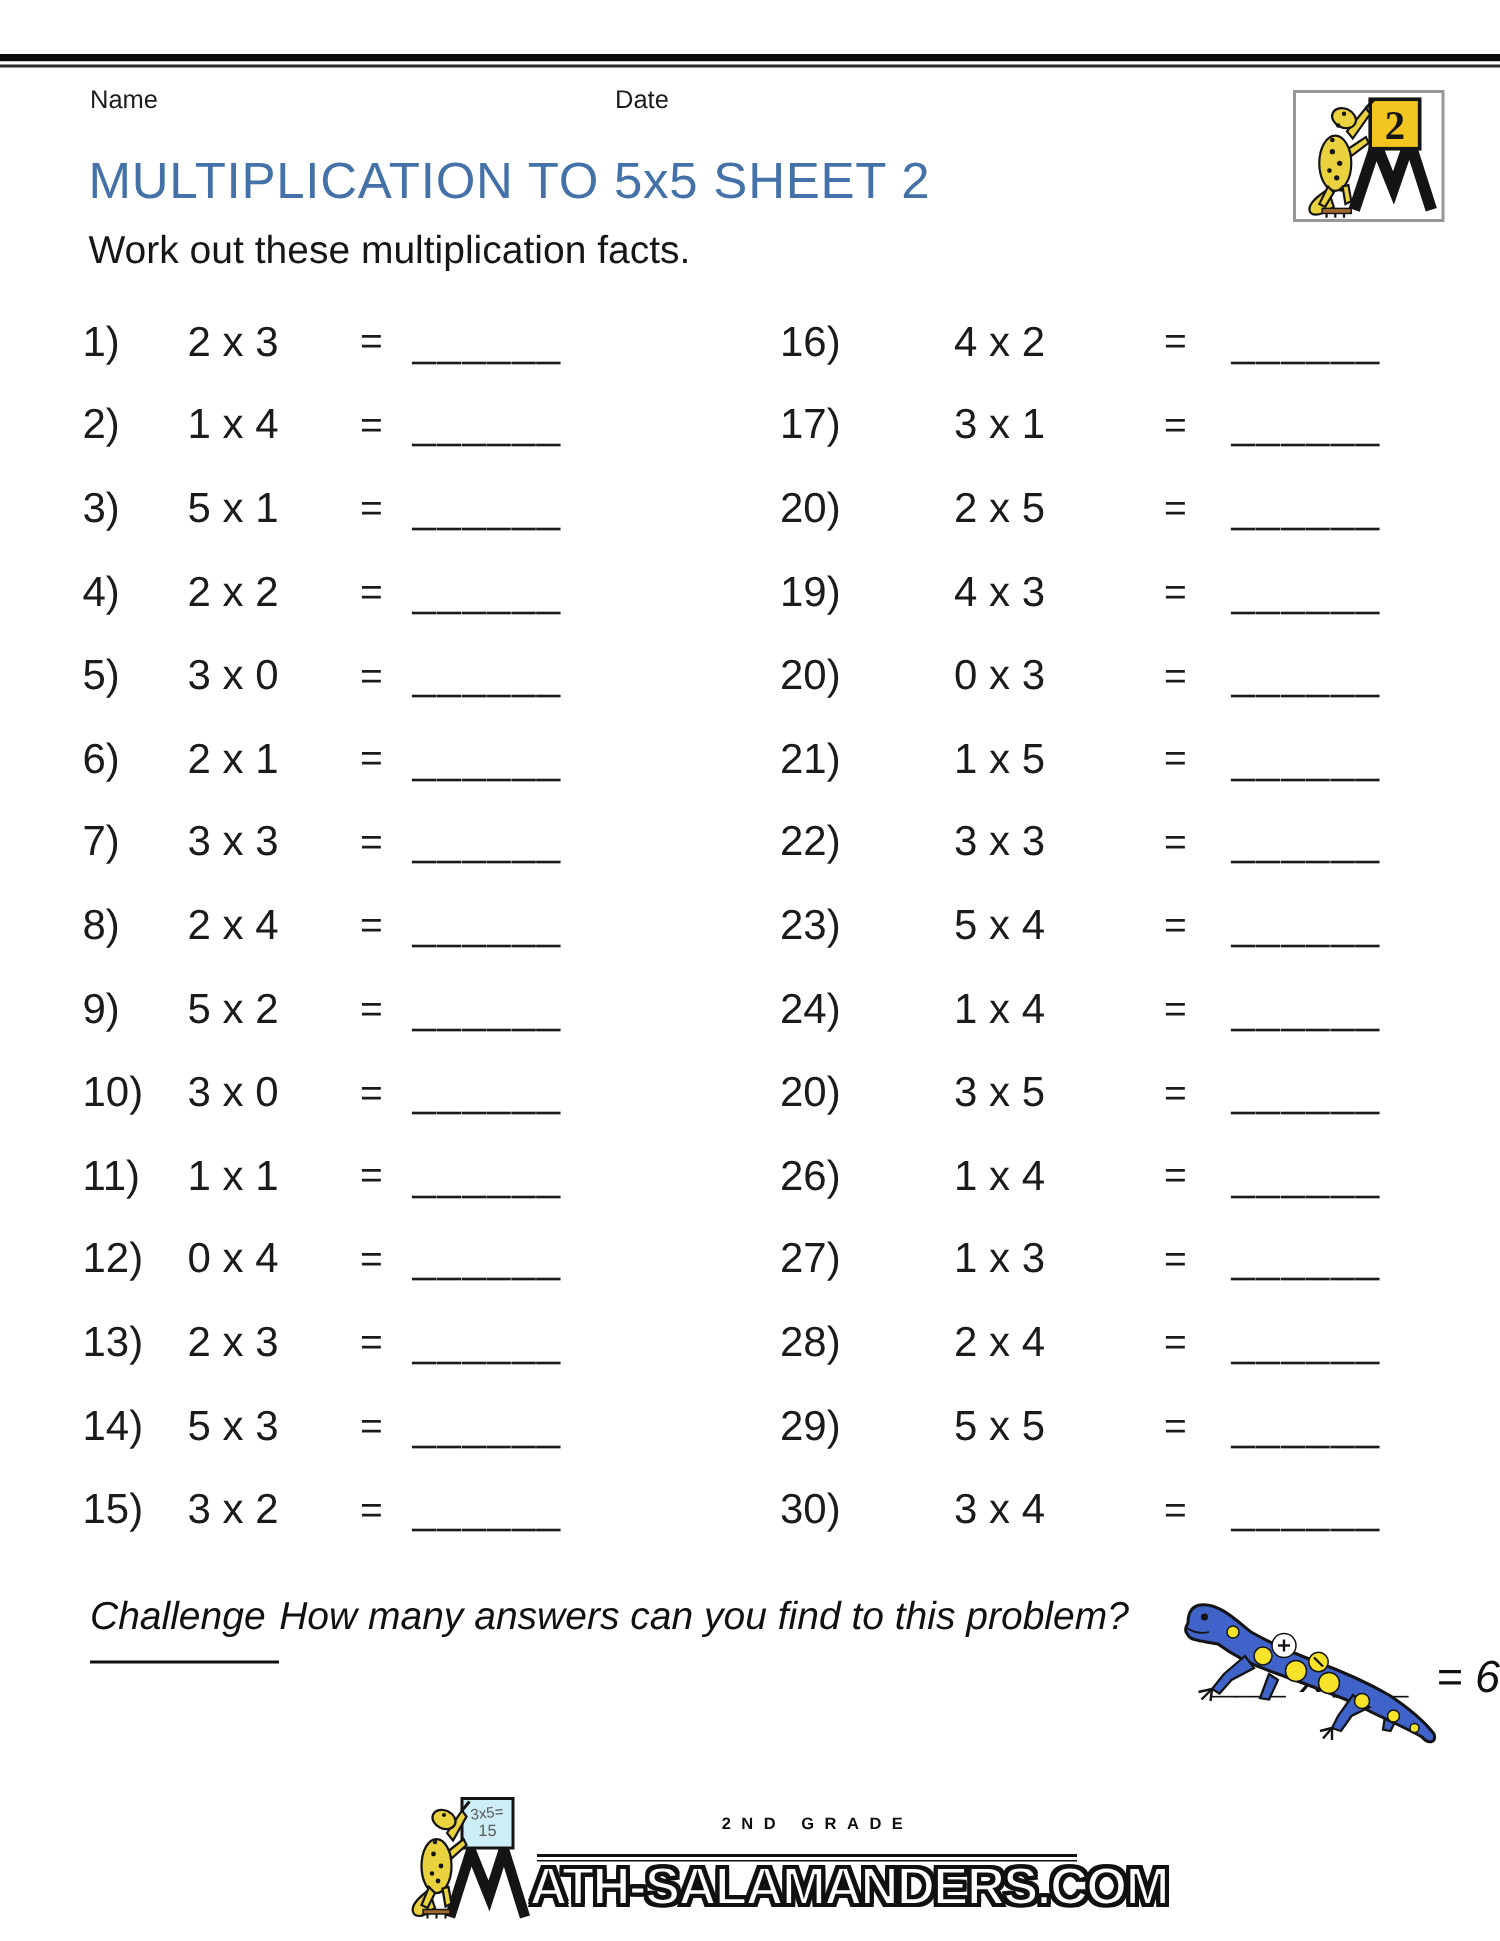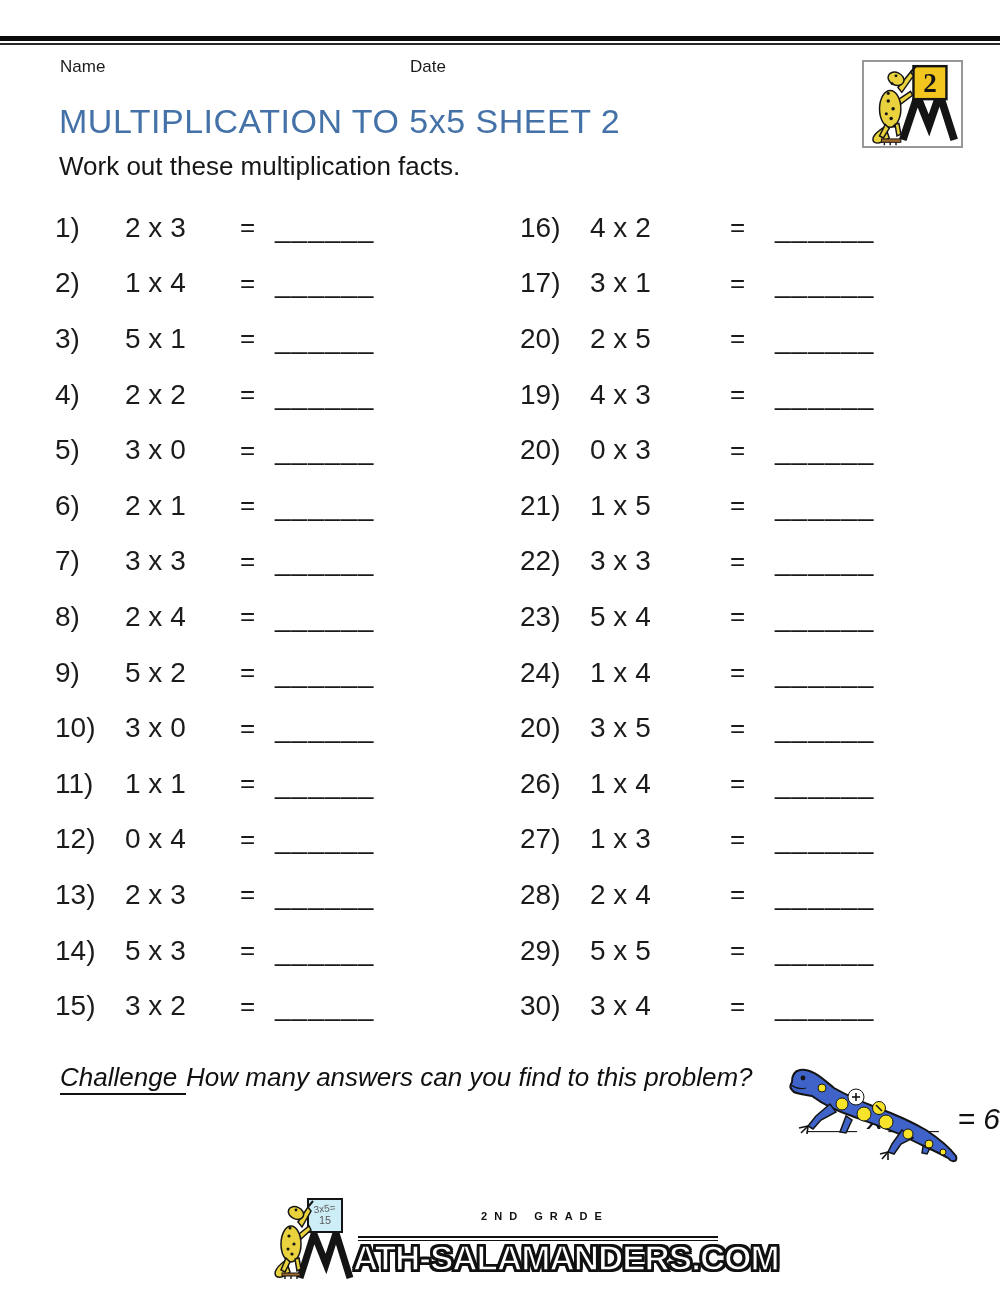--- a/index.html
+++ b/index.html
@@ -24,28 +24,28 @@
     font-size:34px;line-height:36px;color:#4472a8;letter-spacing:0.5px;white-space:nowrap;}
   .instruction{position:absolute;left:59px;top:150px;font-size:26px;line-height:32px;color:#161616;}
 
   .col{position:absolute;top:200px;}
   .col-left{left:55px;width:412px;}
   .col-right{left:520px;width:430px;}
   .prow{height:55.6px;display:flex;align-items:center;font-size:28px;color:#1b1b1b;}
   .prow .num{flex:0 0 70px;}
   .col-left .expr{flex:0 0 115px;}
   .col-left .eq{flex:0 0 35px;}
-  .col-right .expr{flex:0 0 140px;}
+  .col-right .expr{flex:0 0 140px;margin-left:46px;}
   .col-right .eq{flex:0 0 45px;}
   .prow .eq{font-size:26px;}
   .prow .blank{white-space:pre;letter-spacing:1px;}
 
   .challenge{position:absolute;left:60px;top:1062px;font-size:26px;font-style:italic;
     color:#101010;white-space:nowrap;}
-  .challenge .c-label{border-bottom:2.5px solid #101010;padding-right:9px;padding-bottom:1px;}
+  .challenge .c-label{border-bottom:2.5px solid #101010;padding-right:9px;padding-bottom:15px;}
   .equation{position:absolute;left:0;top:1102px;width:1000px;text-align:right;
     font-size:30px;font-style:italic;color:#101010;white-space:pre;}
 
   .blue-salamander{position:absolute;left:786px;top:1052px;width:180px;height:112px;}
   .blue-salamander svg{display:block;width:100%;height:100%;}
 
   .footer-logo{position:absolute;left:274px;top:1196px;width:92px;height:86px;}
   .footer-logo svg{display:block;width:100%;height:100%;}
   .grade-line{position:absolute;left:365px;top:1210px;width:360px;text-align:center;
     font-size:11px;font-weight:bold;letter-spacing:7px;color:#0f0f0f;white-space:nowrap;}

